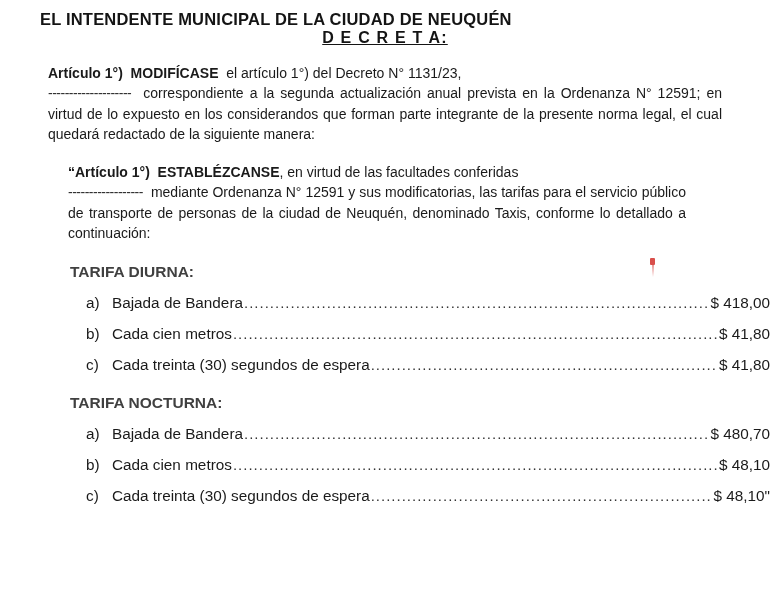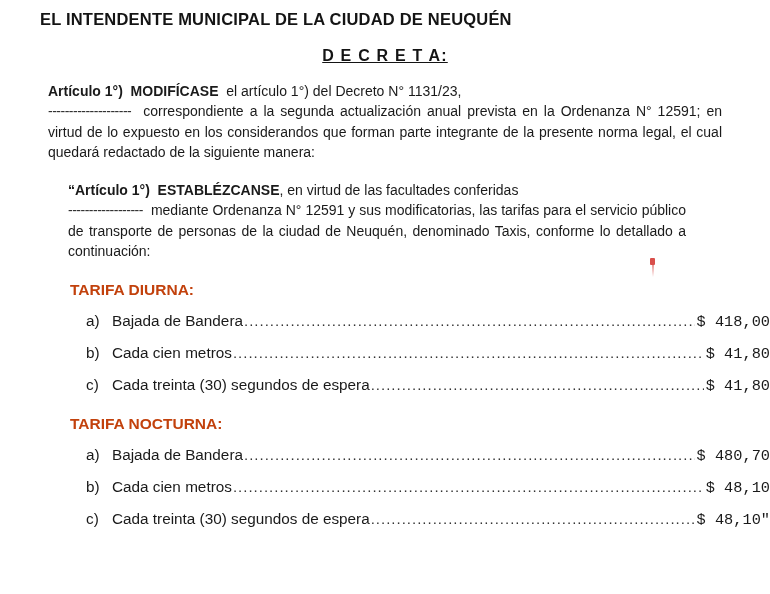--- a/index.html
+++ b/index.html
@@ -26,21 +26,20 @@
     font-size: 16.5px;
     letter-spacing: 0.2px;
     margin: 10px 0 0 0;
     padding: 0 40px;
     color: #141414;
   }
   .decreta-line {
     text-align: center;
     font-weight: bold;
     font-size: 16px;
-    margin-top: 18px;
     letter-spacing: 1.2px;
     color: #141414;
   }
   .decreta-line .u {
     text-decoration: underline;
   }
   .body-block {
     margin: 16px 48px 0 48px;
     font-size: 14px;
     line-height: 1.45;
@@ -56,21 +55,21 @@
     font-weight: bold;
   }
   .dashes {
     letter-spacing: -0.5px;
     color: #333;
   }
   .section-title {
     margin: 20px 0 6px 70px;
     font-size: 15.5px;
     font-weight: bold;
-    color: #c2410c;
+    color: #404040;
   }
   .tarifa-list {
     margin: 0 0 0 86px;
     padding: 0;
     list-style: none;
   }
   .tarifa-row {
     display: flex;
     align-items: baseline;
     font-size: 15.3px;
@@ -90,21 +89,20 @@
     white-space: nowrap;
     letter-spacing: 1px;
     color: #333;
     margin: 0 1px;
     font-size: 15px;
     line-height: 1;
   }
   .tarifa-amount {
     white-space: nowrap;
     padding-left: 1px;
-    font-family: Liberation Mono, monospace;
   }
   .red-mark {
     position: absolute;
     left: 650px;
     top: 248px;
     width: 5px;
     height: 7px;
     background: #d2302c;
     border-radius: 1px;
     opacity: 0.85;

